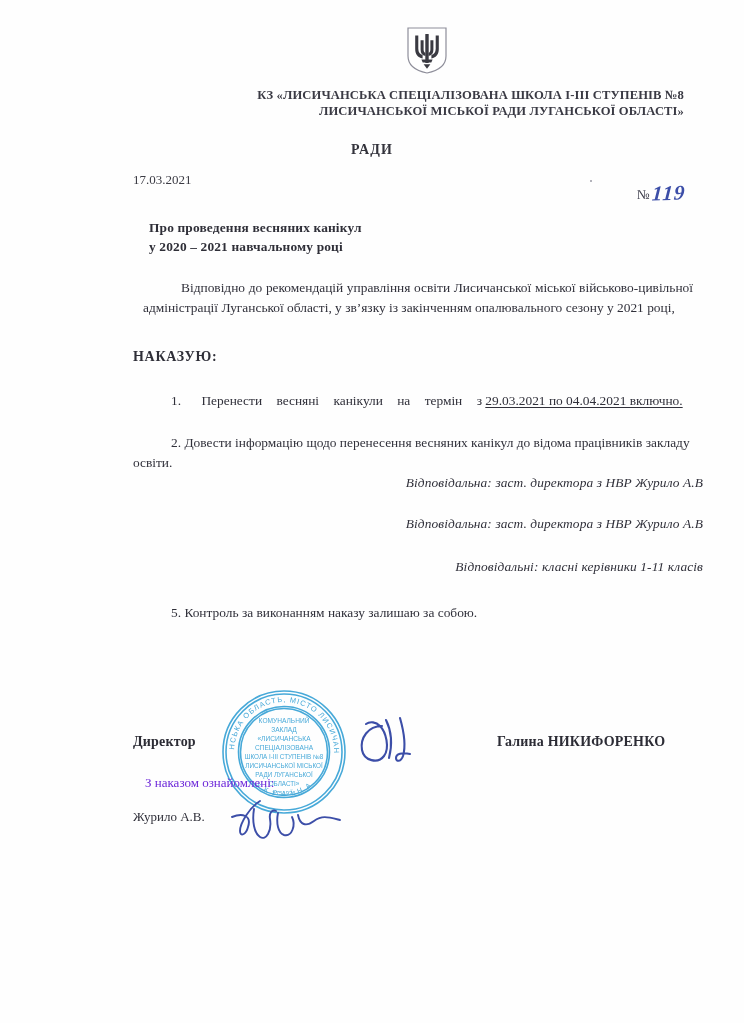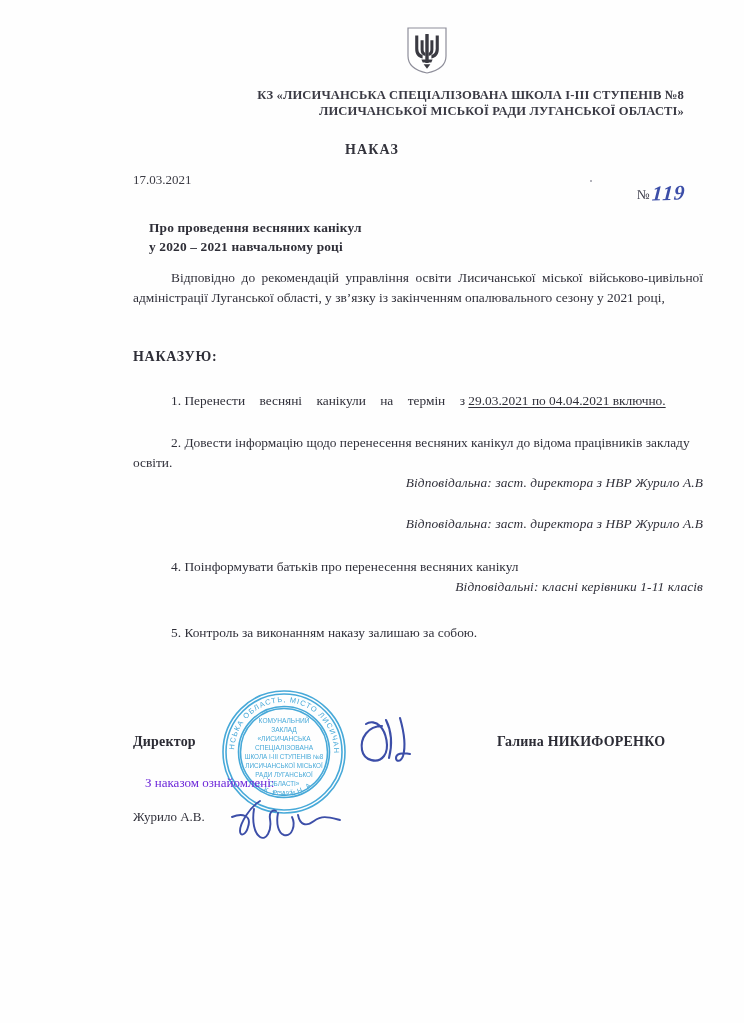--- a/index.html
+++ b/index.html
@@ -115,21 +115,21 @@
   }
 
   
   .body-block {
     position: absolute;
     left: 133px;
     top: 268px;
     width: 570px;
   }
   p.just {
-    margin: 0;
+    margin: 10px;
     font-size: 13.4px;
     line-height: 1.52;
     text-align: justify;
     text-indent: 38px;
     color: #30303a;
   }
 
   .nakazuyu {
     position: absolute;
     left: 133px;
@@ -153,20 +153,21 @@
     line-height: 1.5;
     color: #30303a;
   }
   .item p.justify-spread {
     text-align: justify;
     text-indent: 38px;
   }
   .item p.justify-spread > span.spread {
     display: inline;
     word-spacing: 11px;
+    margin-left: 17px;
   }
   .item p.indent { text-indent: 38px; }
   .u { text-decoration: underline; text-underline-offset: 2px; }
 
   .resp {
     font-size: 11.6px;
     font-style: italic;
     text-align: right;
     color: #3a3a44;
     margin: 2px 0 0 0;
@@ -257,21 +258,21 @@
         <path d="M17.6 38.2 h6.8 l-3.4 4.6 Z"></path>
       </g>
     </svg>
   </div>
 
   <div class="org-header">
     <span>КЗ «ЛИСИЧАНСЬКА СПЕЦІАЛІЗОВАНА ШКОЛА І-ІІІ СТУПЕНІВ №8</span>
     <span class="l2">ЛИСИЧАНСЬКОЇ МІСЬКОЇ РАДИ ЛУГАНСЬКОЇ ОБЛАСТІ»</span>
   </div>
 
-  <div class="nakaz-word">НАКАЗ</div>
+  <div class="nakaz-word">РАДИ</div>
 
   <div class="doc-date">17.03.2021</div>
   <div class="dot-mark"></div>
 
   <div class="doc-number">
     <span class="no-sym">№</span>
     <span class="hand-num">119</span>
   </div>
 
   <div class="subject">
@@ -307,24 +308,20 @@
 
     <div class="gap-1"></div>
 
     <div class="item">
       <p class="resp">Відповідальна: заст. директора з НВР Журило А.В</p>
     </div>
 
     <div class="gap-2"></div>
 
     <div class="item">
-      <p class="indent">
-        <span>4.</span>
-        <span>Поінформувати батьків про перенесення весняних канікул</span>
-      </p>
       <p class="resp">Відповідальні: класні керівники 1-11 класів</p>
     </div>
 
     <div class="gap-3"></div>
 
     <div class="item">
       <p class="indent">
         <span>5.</span>
         <span>Контроль за виконанням наказу залишаю за собою.</span>
       </p>

